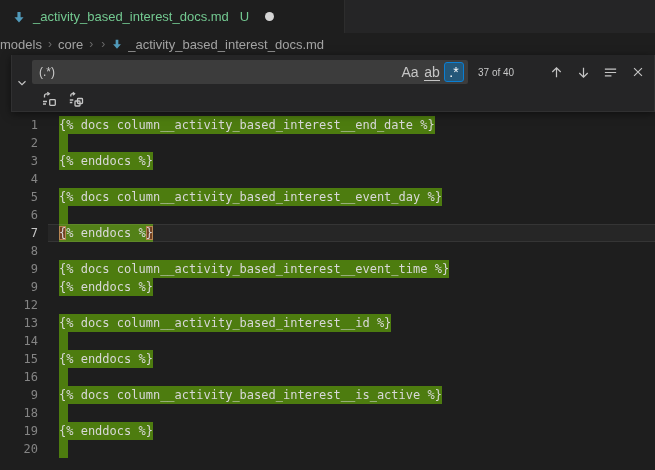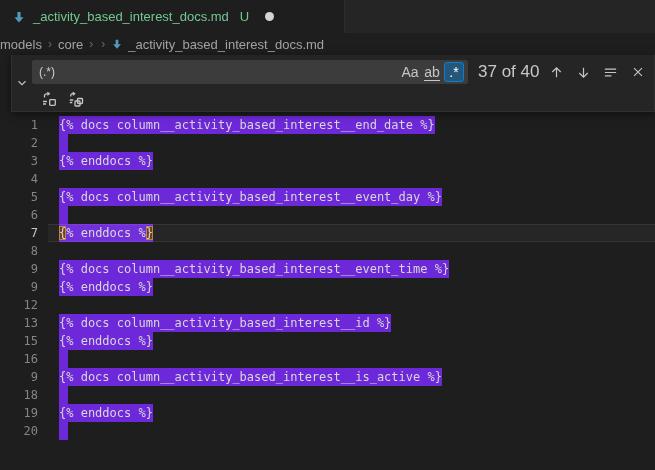--- a/index.html
+++ b/index.html
@@ -24,21 +24,21 @@
   .crumb-file { display:flex; align-items:center; gap:5px; }
 
   
   .editor { position:absolute; top:55px; left:0; right:0; bottom:0; background:#1e1e1e; overflow:hidden; }
   .lines { position:absolute; top:61px; left:0; right:0; }
   .line { position:relative; height:18px; display:flex;
           font-family:"DejaVu Sans Mono", monospace; font-size:12px; line-height:18px; }
   .line .num { width:38px; text-align:right; color:#858585; flex:0 0 38px;
                font-size:12px; user-select:none; }
   .line .txt { padding-left:21px; white-space:pre; color:#d4d4d4; }
-  .line .match { background:#6d28d9; display:inline-block; height:18px; color:#d8d8d8; }
+  .line .match { background:#4d7c0f; display:inline-block; height:18px; color:#d8d8d8; }
   .line .strip { width:9px; }
   .line.current .num { color:#c6c6c6; }
   .line.current::after { content:""; position:absolute; left:48px; right:0; top:0; bottom:0;
         background:rgba(255,255,255,0.04);
         border-top:1px solid rgba(255,255,255,0.07); border-bottom:1px solid rgba(255,255,255,0.07);
         pointer-events:none; }
   .bracket { outline:1px solid #b5824c; outline-offset:-1px; background:#6b3a1b; }
 
   
   .findwidget { position:absolute; top:55px; left:11px; right:0; height:57px; background:#252526;
@@ -49,21 +49,21 @@
   .frow { display:flex; align-items:center; height:24px; margin-bottom:3px; }
   .finput { position:relative; width:455px; height:24px; background:#3c3c3c; border-radius:2px;
             display:flex; align-items:center; padding:0 4px 0 7px; }
   .finput input { flex:1 1 auto; min-width:0; background:transparent; border:none; outline:none;
                   color:#cccccc; font-size:12px; font-family:"Liberation Sans", sans-serif; height:100%; }
   .opt { flex:0 0 auto; width:20px; height:20px; margin-left:2px; border-radius:3px;
          display:flex; align-items:center; justify-content:center;
          font-size:14px; color:#c5c5c5; cursor:pointer; }
   .opt .uline { border-bottom:1px solid #c5c5c5; }
   .opt.active { background:#245779; border:1px solid #0a7fd4; color:#ffffff; }
-  .count { font-size:17px; color:#c8c8c8; margin-left:10px; white-space:nowrap; min-width:62px; }
+  .count { font-size:10px; color:#c8c8c8; margin-left:10px; white-space:nowrap; min-width:62px; }
   .ibtn { width:21px; height:21px; display:flex; align-items:center; justify-content:center;
           margin-left:6px; border-radius:3px; cursor:pointer; flex:0 0 auto; }
   .ibtn svg { stroke:#c5c5c5; fill:none; stroke-width:1.3; }
   .navgroup { display:flex; margin-left:auto; }
 
   svg.glyph { display:block; }
 </style>
 </head>
 <body>
 
@@ -142,20 +142,24 @@
         </div>
         <div class="line">
           <div class="num">12</div>
           <div class="txt"></div>
         </div>
         <div class="line">
           <div class="num">13</div>
           <div class="txt"><span class="match">{% docs column__activity_based_interest__id %}</span></div>
         </div>
         <div class="line">
+          <div class="num">14</div>
+          <div class="txt"><span class="match strip"></span></div>
+        </div>
+        <div class="line">
           <div class="num">15</div>
           <div class="txt"><span class="match">{% enddocs %}</span></div>
         </div>
         <div class="line">
           <div class="num">16</div>
           <div class="txt"><span class="match strip"></span></div>
         </div>
         <div class="line">
           <div class="num">9</div>
           <div class="txt"><span class="match">{% docs column__activity_based_interest__is_active %}</span></div>

